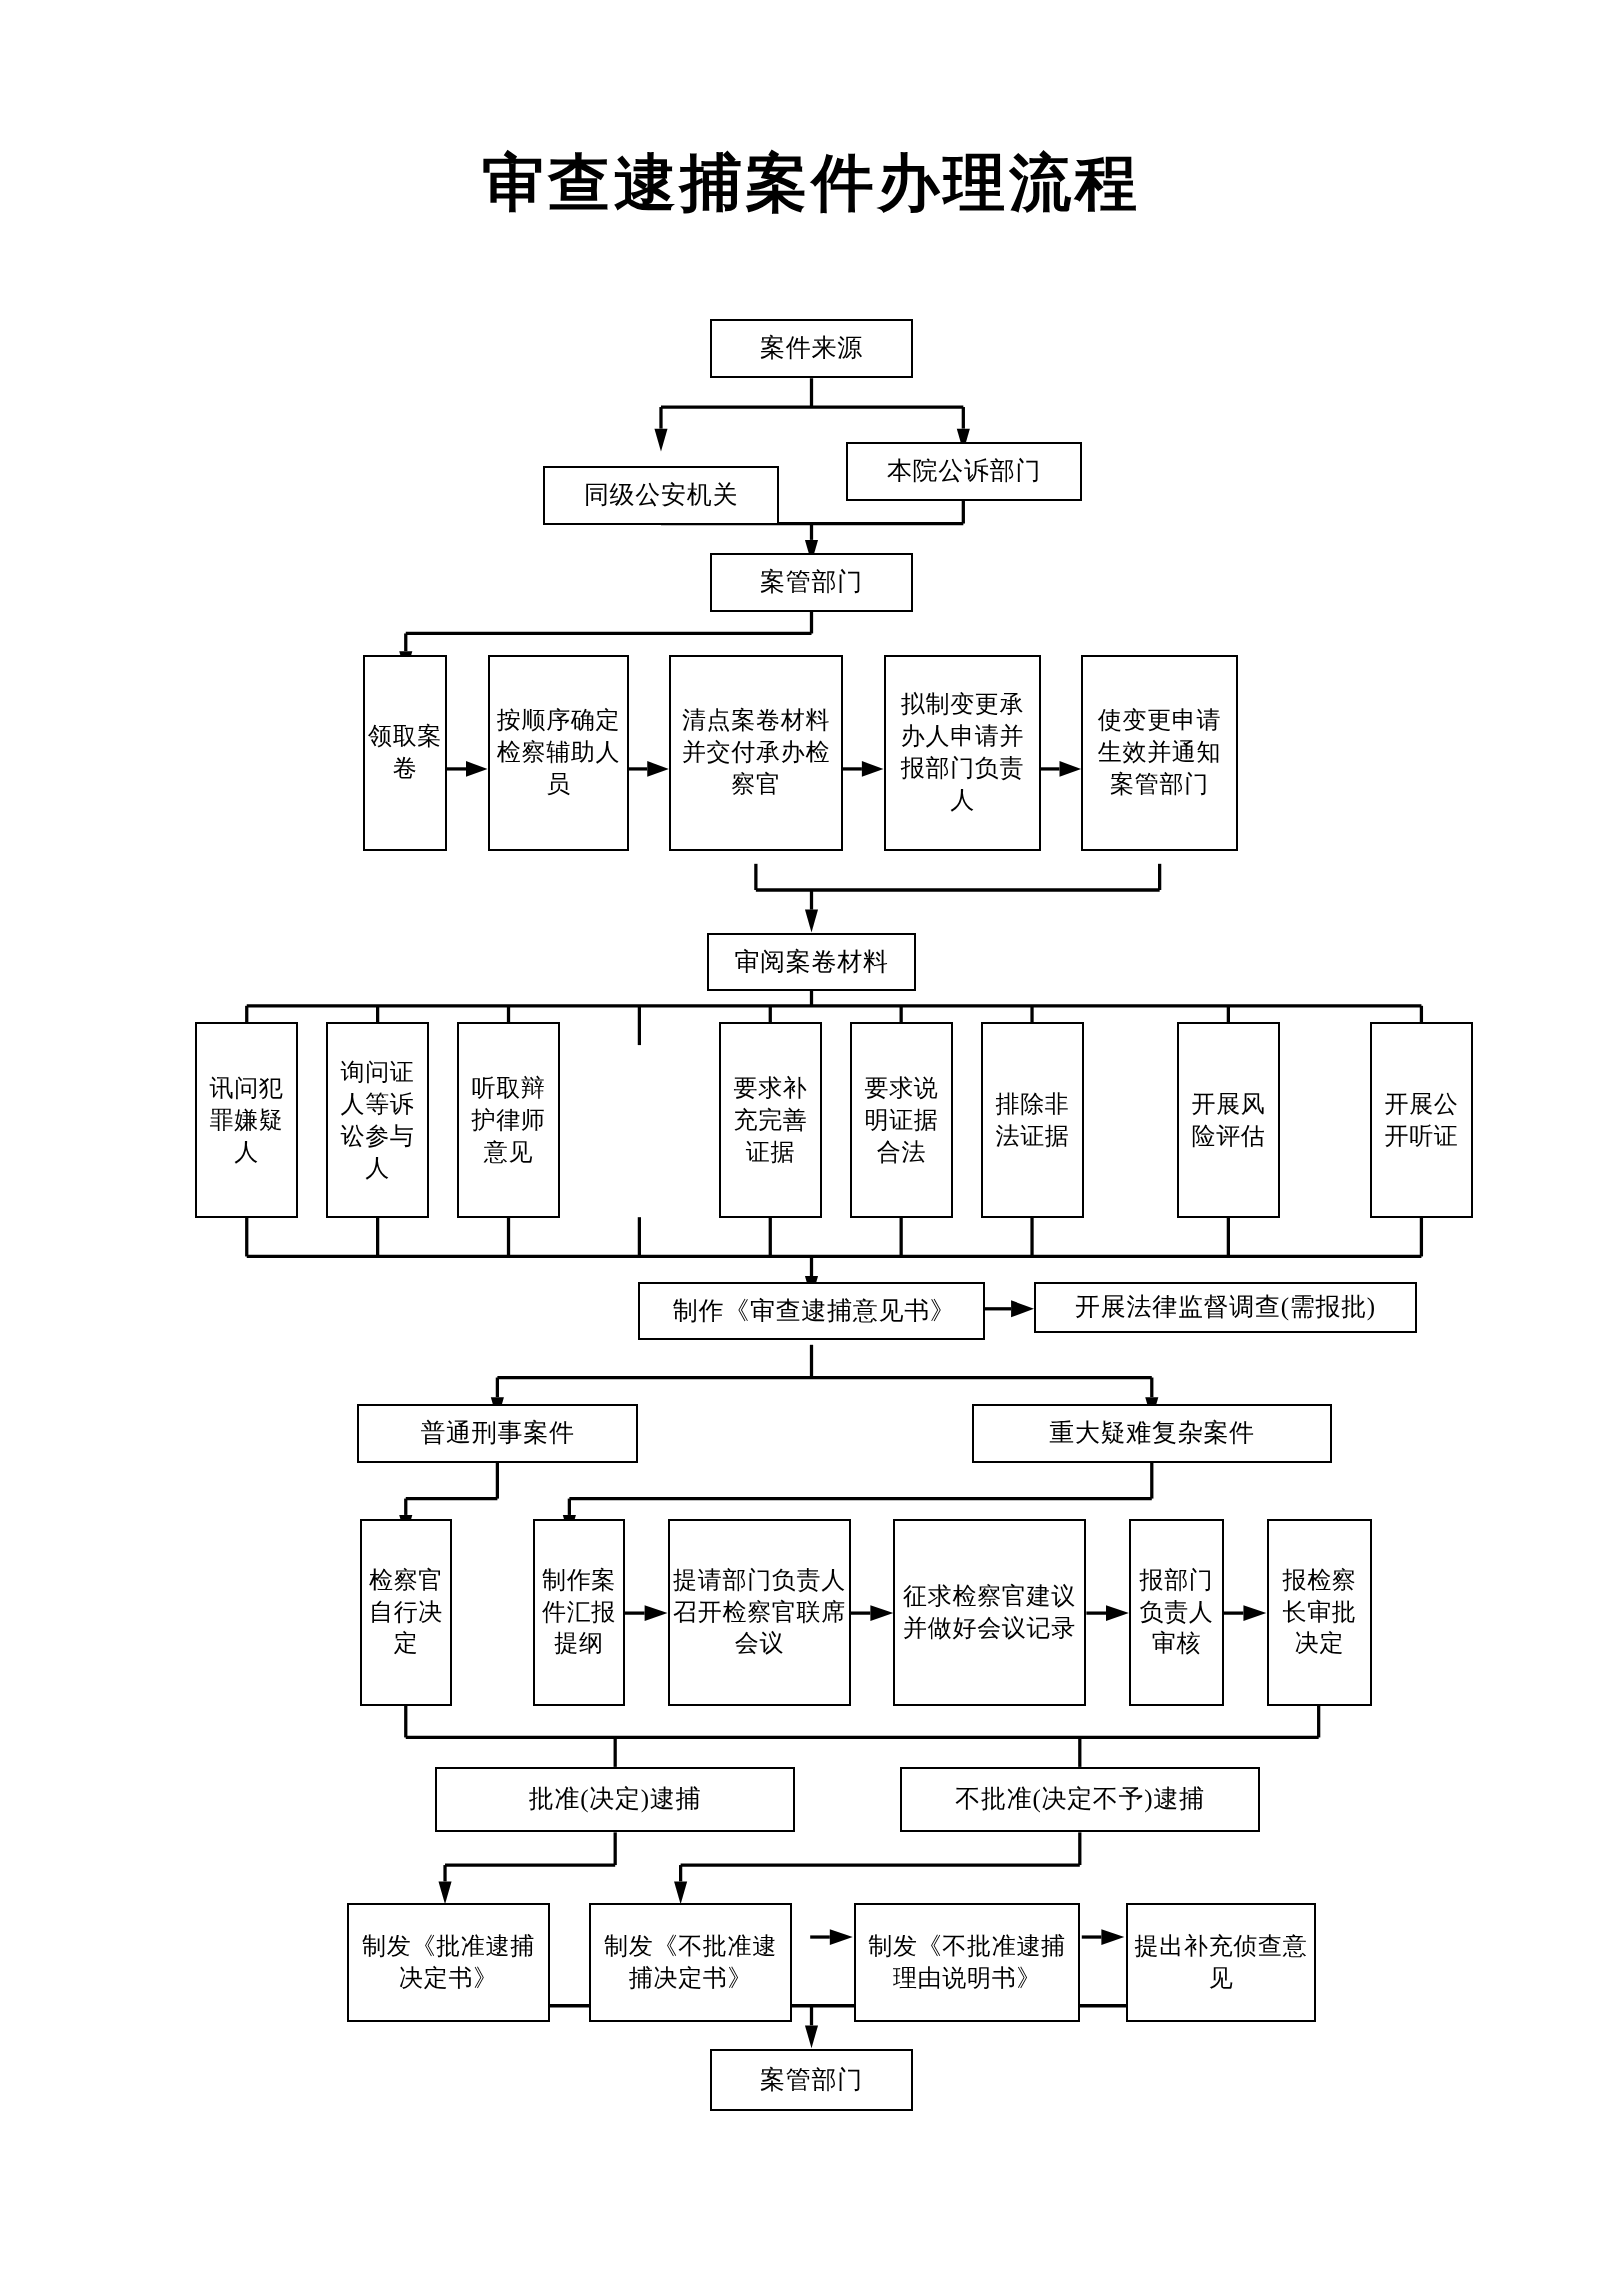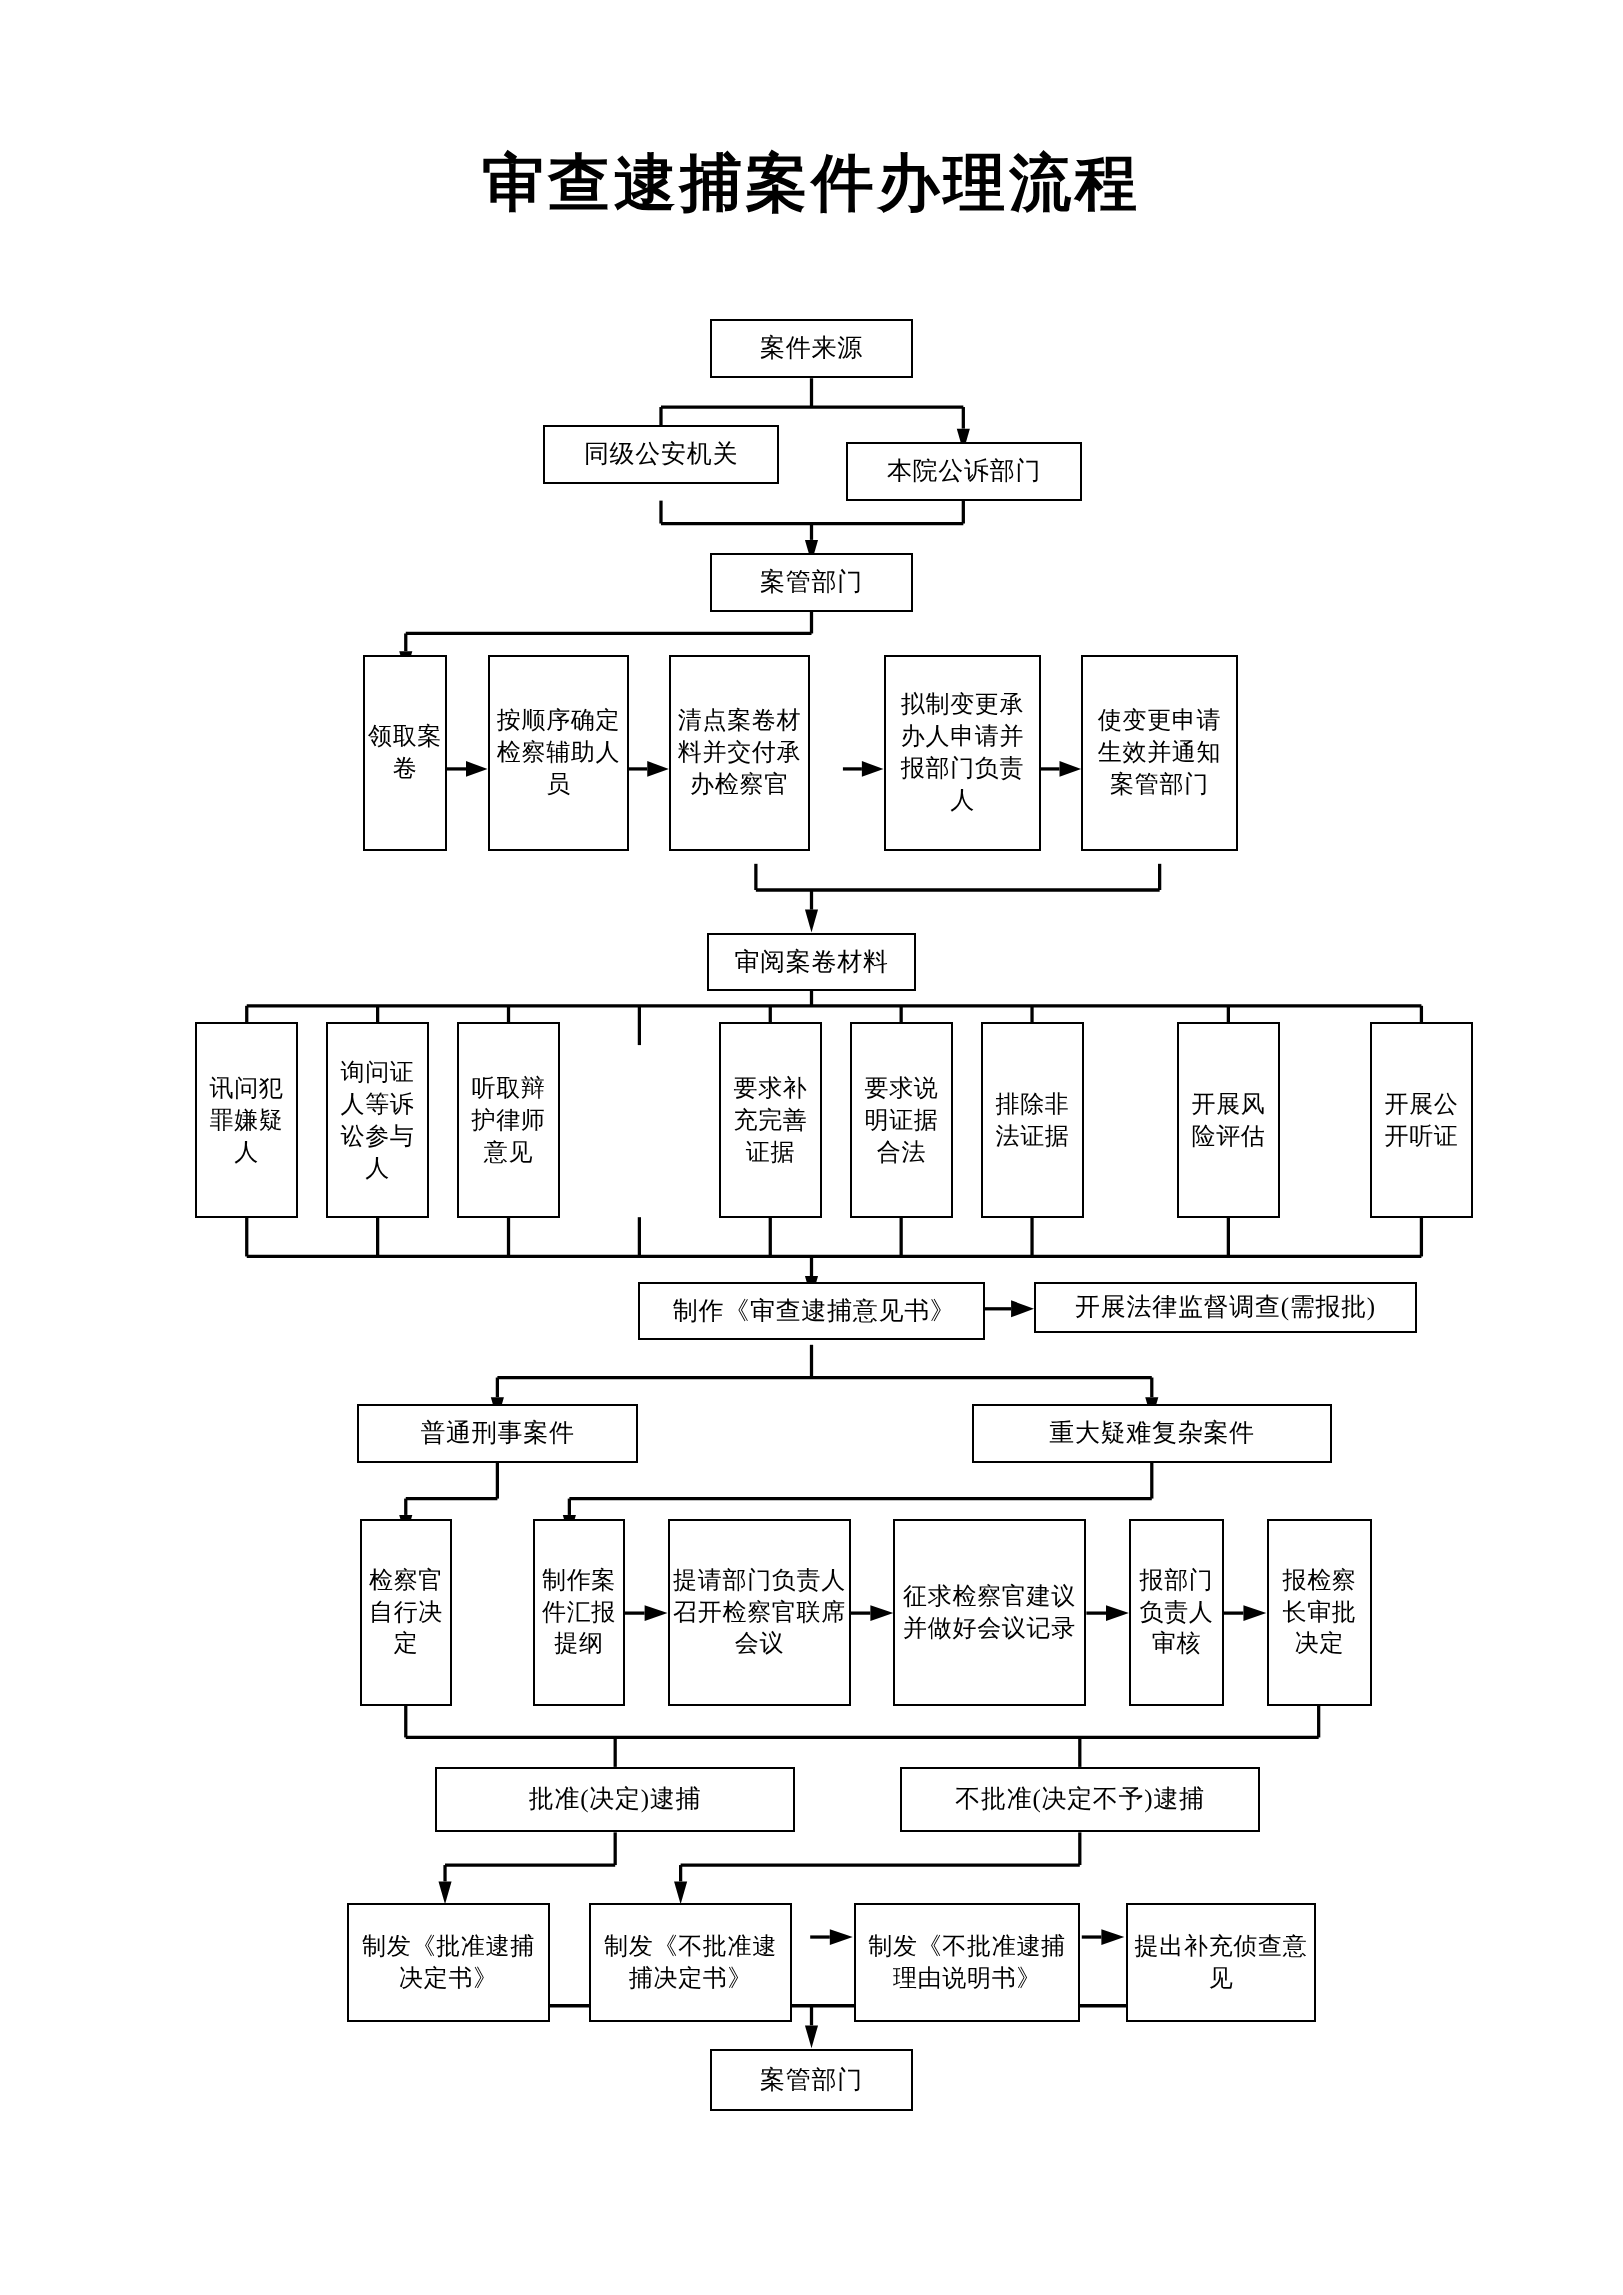--- a/index.html
+++ b/index.html
@@ -190,41 +190,41 @@
     <line x1="1860" y1="3015" x2="1860" y2="3065"></line>
     <line x1="680" y1="3065" x2="1860" y2="3065"></line>
     <line x1="1240" y1="3065" x2="1240" y2="3095"></line>
     <polygon points="1230,3095 1250,3095 1240,3130"></polygon>
   </svg>
 
   <div class="node wide" style="left:710px; top:319px; width:203px; height:59px;">
     <span class="txt">案件来源</span>
   </div>
 
-  <div class="node wide" style="left:543px; top:425px; width:236px; height:59px;">
+  <div class="node wide" style="left:543px; top:466px; width:236px; height:59px;">
     <span class="txt">同级公安机关</span>
   </div>
 
   <div class="node wide" style="left:846px; top:442px; width:236px; height:59px;">
     <span class="txt">本院公诉部门</span>
   </div>
 
   <div class="node wide" style="left:710px; top:553px; width:203px; height:59px;">
     <span class="txt">案管部门</span>
   </div>
 
   <div class="node narrow" style="left:363px; top:655px; width:84px; height:196px;">
     <span class="txt">领取案卷</span>
   </div>
 
   <div class="node narrow" style="left:488px; top:655px; width:141px; height:196px;">
     <span class="txt">按顺序确定检察辅助人员</span>
   </div>
 
-  <div class="node narrow" style="left:669px; top:655px; width:141px; height:196px;">
+  <div class="node narrow" style="left:669px; top:655px; width:174px; height:196px;">
     <span class="txt">清点案卷材料并交付承办检察官</span>
   </div>
 
   <div class="node narrow" style="left:884px; top:655px; width:157px; height:196px;">
     <span class="txt">拟制变更承办人申请并报部门负责人</span>
   </div>
 
   <div class="node narrow" style="left:1081px; top:655px; width:157px; height:196px;">
     <span class="txt">使变更申请生效并通知案管部门</span>
   </div>

